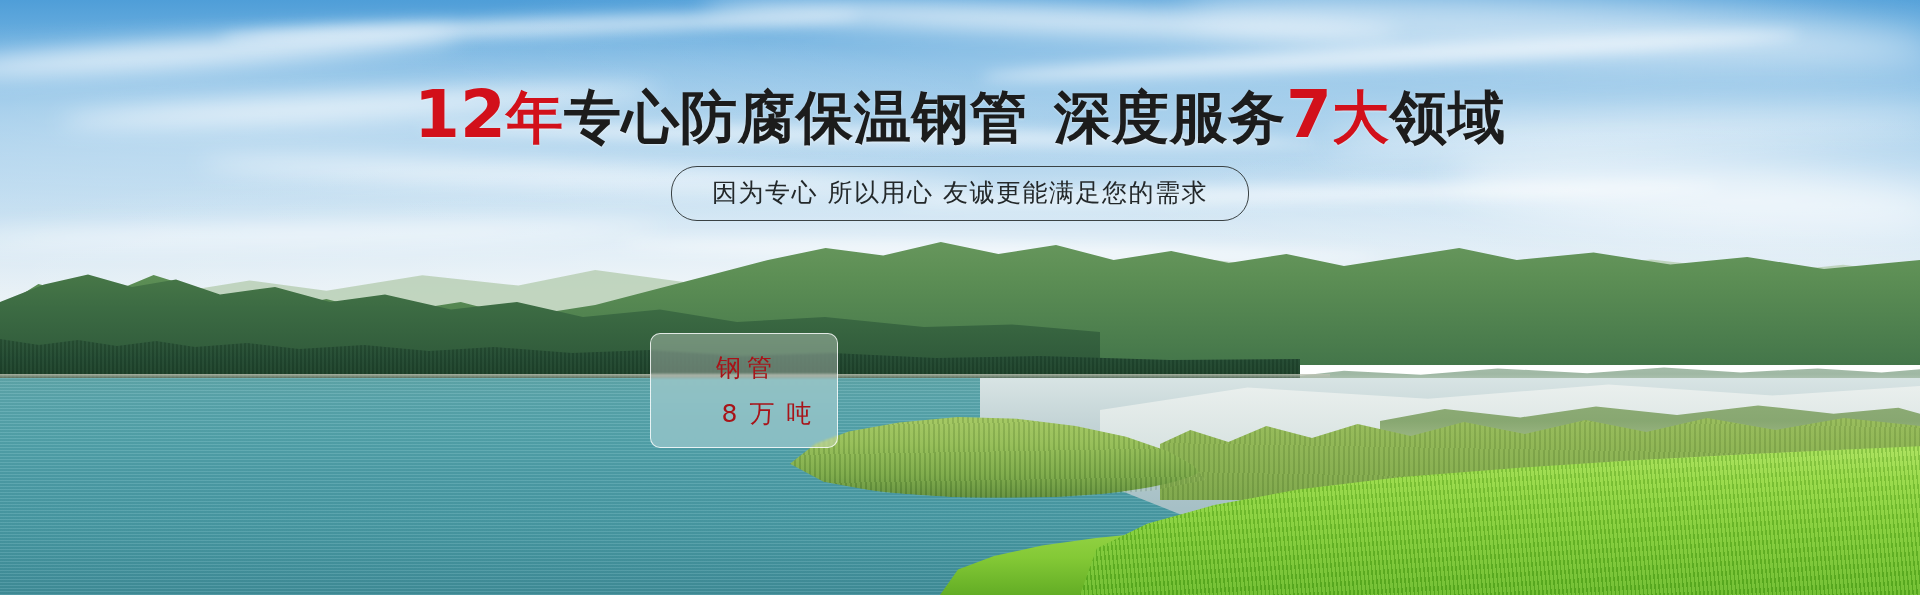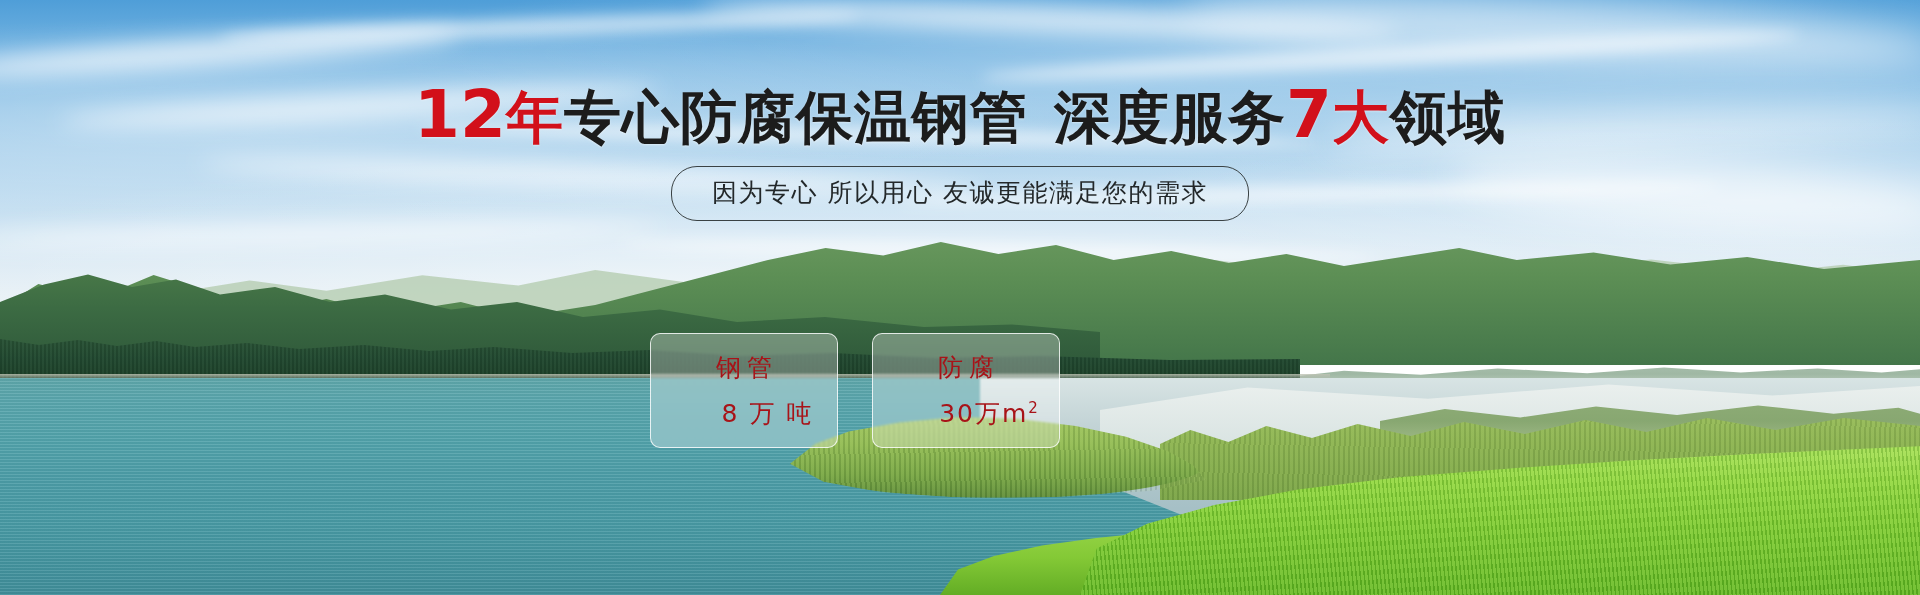--- a/index.html
+++ b/index.html
@@ -362,21 +362,17 @@
       <div class="subtitle">因为专心 所以用心 友诚更能满足您的需求</div>
     </div>
 
     <div class="cards">
 
       <div class="card">
         <div class="card-title">钢管</div>
         <div class="card-value"><span>8 万 吨</span></div>
       </div>
 
-      <div class="card">
-        <div class="card-title">防腐</div>
-        <div class="card-value"><span>30万m</span><sup>2</sup></div>
-      </div>
 
 
     </div>
   </div>
 </div>
 
 </body></html>

